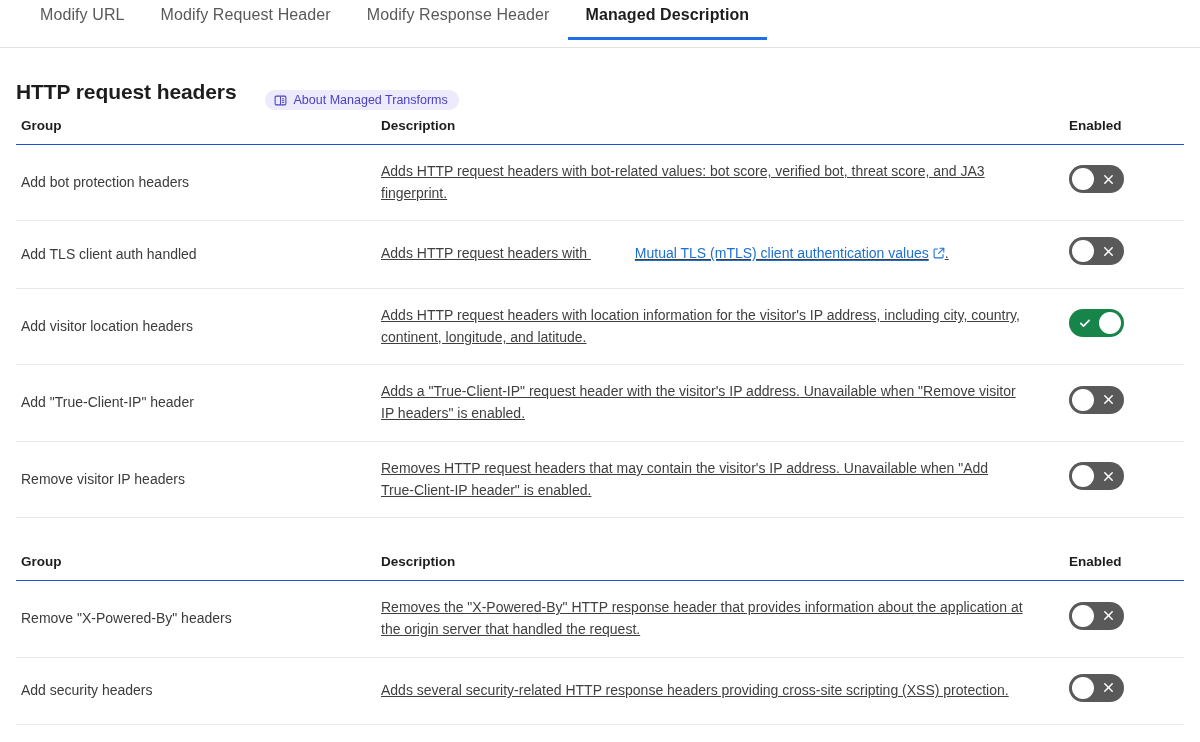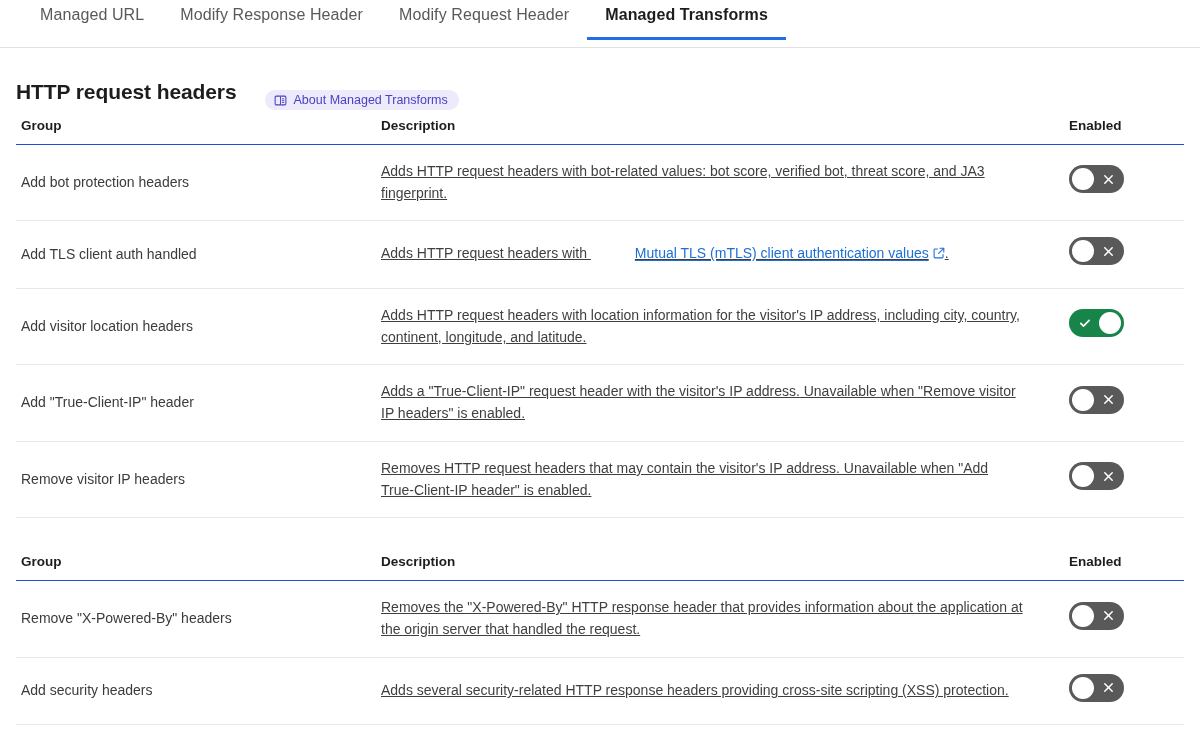--- a/index.html
+++ b/index.html
@@ -159,24 +159,24 @@
     justify-content: center;
   }
   .toggle.on { background: #17844a; }
   .toggle.on .knob { left: auto; right: 3px; }
   .toggle.on .gl { right: auto; left: 3px; }
 </style>
 </head>
 <body>
 
 <div class="tabbar">
-  <div class="tab">Managed URL</div>
+  <div class="tab">Modify URL</div>
+  <div class="tab">Modify Request Header</div>
   <div class="tab">Modify Response Header</div>
-  <div class="tab">Modify Request Header</div>
-  <div class="tab active">Managed Transforms</div>
+  <div class="tab active">Managed Description</div>
 </div>
 
 <div class="section first">
 
   <div class="section-head">
     <div class="section-title">HTTP request headers</div>
     <div class="about-badge">
       <span>
         <svg width="13" height="13" viewBox="0 0 16 16" fill="none" aria-hidden="true">
           <rect x="1.4" y="2.6" width="13.2" height="10.8" rx="1.3" stroke="#4a42c4" stroke-width="1.3"></rect>

